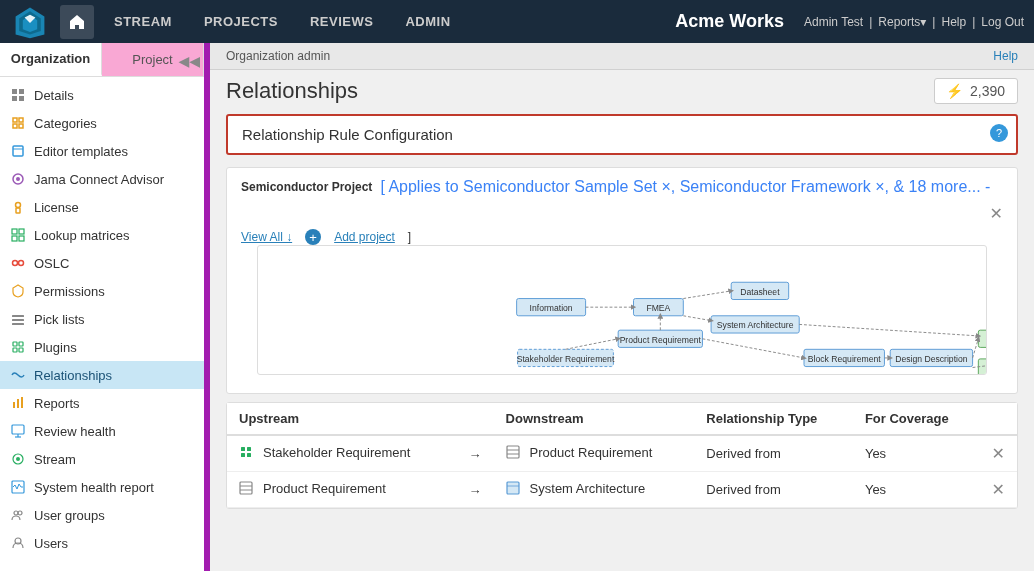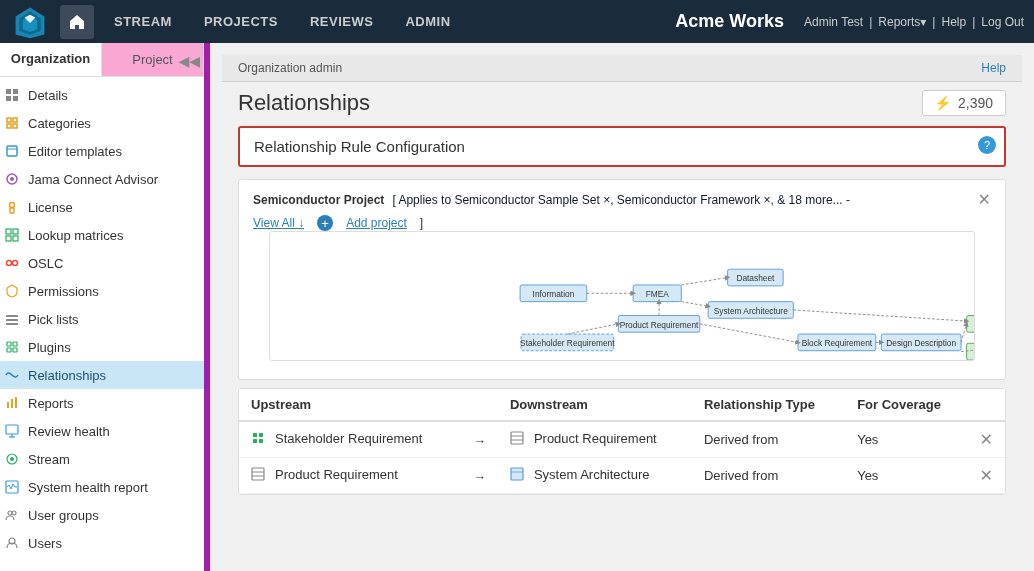--- a/index.html
+++ b/index.html
@@ -94,36 +94,36 @@
       position: absolute;
       right: 0; top: 8px;
       cursor: pointer;
       color: #888;
       padding: 2px 4px;
       font-size: 14px;
     }
     .sidebar-items { padding: 4px 0; }
     .sidebar-item {
       display: flex; align-items: center;
-      padding: 6px 4px;
+      padding: 6px 10px;
       cursor: pointer;
       font-size: 13px;
       color: #333;
       gap: 8px;
     }
     .sidebar-item.active { background: #c8e6f5; color: #1a5276; }
     .sidebar-item .item-icon { width: 16px; height: 16px; display: flex; align-items: center; justify-content: center; flex-shrink: 0; }
     .sidebar-item .item-label { flex: 1; }
 
     
     .main-content {
       flex: 1;
       background: #f0f0f0;
       overflow-y: auto;
-      padding: 12px;
+      padding: 0;
     }
     .breadcrumb-bar {
       background: #e8e8e8;
       padding: 6px 16px;
       font-size: 12px;
       color: #555;
       display: flex;
       justify-content: space-between;
       align-items: center;
       border-bottom: 1px solid #d0d0d0;
@@ -189,22 +189,22 @@
       display: flex; align-items: center; gap: 8px;
       flex-wrap: wrap;
       margin-bottom: 6px;
     }
     .project-name {
       font-size: 12px;
       font-weight: bold;
       color: #333;
     }
     .project-meta {
-      font-size: 12px;
-      color: #0f172a;
+      font-size: 16px;
+      color: #3b82f6;
     }
     .project-close {
       margin-left: auto;
       cursor: pointer;
       color: #888;
       font-size: 16px;
     }
     .project-links {
       display: flex; align-items: center; gap: 13px;
       font-size: 12px;

